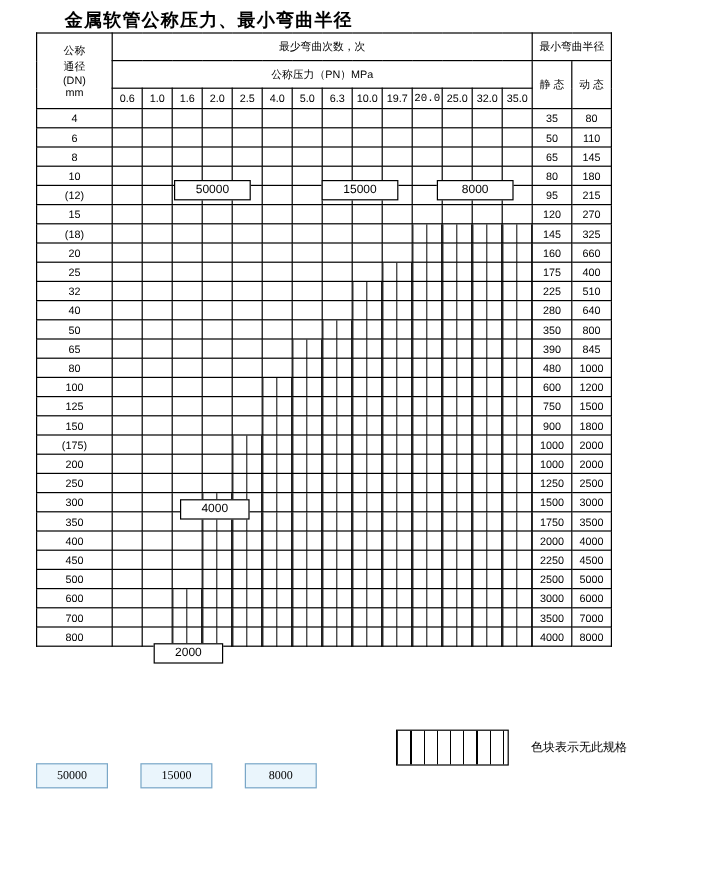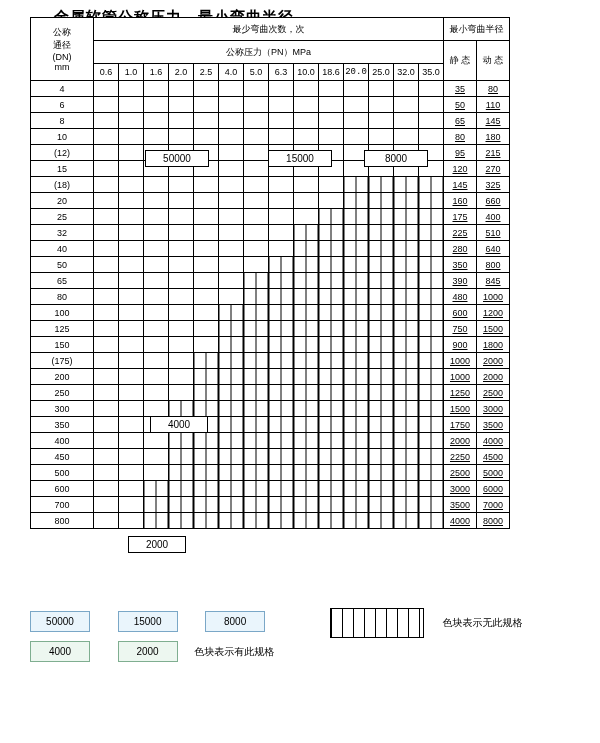--- a/index.html
+++ b/index.html
@@ -9,59 +9,60 @@
     color:#000;overflow:hidden;
   }
   .page{position:relative;width:600px;height:743px;}
   .title{
     position:absolute;left:30px;top:8px;
     font-size:15px;font-weight:bold;letter-spacing:1px;
     font-family:Liberation Sans, sans-serif;
     margin-left:24px;
   }
   table.main{
-    position:absolute;left:30px;top:17px;
+    position:absolute;left:30px;top:27px;
     border-collapse:collapse;
     table-layout:fixed;
   }
   table.main td,table.main th{
     border:1px solid #000;
     font-size:9px;
     text-align:center;
     vertical-align:middle;
     padding:0;
     font-weight:normal;
     background:#fff;
   }
   .hdr{background:#e8f3fb;}
   .hdr-strong{background:#e2eff9;}
   td.dn{width:62px;height:15px;font-size:10px;}
   td.cell{width:24px;height:15px;}
-  td.rad{width:32px;height:15px;font-size:10px;text-decoration:underline;}
+  td.rad{width:32px;height:15px;font-size:10px;}
   .h-dn{width:62px;}
   .h-rad{width:32px;}
   
   .c-blue{background:#7fc4e8;}
   .c-lblue{background:#cfe8f7;}
   .c-green{background:#7fc9a0;}
   .c-lgreen{background:#d7ecdd;}
   
   .lbl{
     position:absolute;
     background:#ffffff;
     border:1px solid #000;
     font-size:10px;
     text-align:center;
     line-height:15px;
     height:15px;
     z-index:5;
   }
   .legend{
-    position:absolute;left:30px;top:611px;width:540px;
+    position:absolute;left:30px;top:636px;width:540px;
     font-size:10px;
+    font-family:Liberation Serif, serif;
   }
   .leg-box{
     display:inline-block;width:58px;height:19px;line-height:19px;
     text-align:center;border:1px solid #7aa7c7;font-size:10px;
     background:#eaf5fc;vertical-align:middle;
   }
   .leg-box.green{border-color:#7fae90;background:#edf7f0;}
   .leg-row{margin-bottom:8px;height:22px;}
   .leg-gap{display:inline-block;width:22px;}
   .leg-text{display:inline-block;margin-left:14px;vertical-align:middle;font-size:10px;}
@@ -102,21 +103,21 @@
       <tr id="pn-row">
           <th class="hdr-strong" style="width: 24px; height: 16px; margin-top: 11px;">0.6</th>
           <th class="hdr-strong" style="width: 24px; height: 16px;">1.0</th>
           <th class="hdr-strong" style="width: 24px; height: 16px; margin-top: 18px;">1.6</th>
           <th class="hdr-strong" style="width: 24px; height: 16px;">2.0</th>
           <th class="hdr-strong" style="width: 24px; height: 16px;">2.5</th>
           <th class="hdr-strong" style="width: 24px; height: 16px;">4.0</th>
           <th class="hdr-strong" style="width: 24px; height: 16px; text-align: center;">5.0</th>
           <th class="hdr-strong" style="width: 24px; height: 16px;">6.3</th>
           <th class="hdr-strong" style="width: 24px; height: 16px; margin-top: 24px;">10.0</th>
-          <th class="hdr-strong" style="width: 24px; height: 16px;">18.6</th>
+          <th class="hdr-strong" style="width: 24px; height: 16px;">19.7</th>
           <th class="hdr-strong" style="width: 24px; height: 16px; font-family: Liberation Mono, monospace;">20.0</th>
           <th class="hdr-strong" style="width: 24px; height: 16px;">25.0</th>
           <th class="hdr-strong" style="width: 24px; height: 16px;">32.0</th>
           <th class="hdr-strong" style="width: 24px; height: 16px;">35.0</th>
         </tr>
     </thead>
     <tbody id="tbody">
         <tr>
           <td class="dn hdr">4</td>
           <td class="cell c-blue"></td>
@@ -661,26 +662,20 @@
     </div>
 
   <div class="legend">
     <div class="leg-row">
       <span class="leg-box">50000</span>
       <span class="leg-gap"></span>
       <span class="leg-box">15000</span>
       <span class="leg-gap"></span>
       <span class="leg-box">8000</span>
     </div>
-    <div class="leg-row">
-      <span class="leg-box green">4000</span>
-      <span class="leg-gap"></span>
-      <span class="leg-box green">2000</span>
-      <span class="leg-text">色块表示有此规格</span>
-    </div>
   </div>
 
   <div class="leg-right">
     <span class="hatch-sample"></span>
     <span class="leg-text">色块表示无此规格</span>
   </div>
 
 </div>
 
 </body></html>

